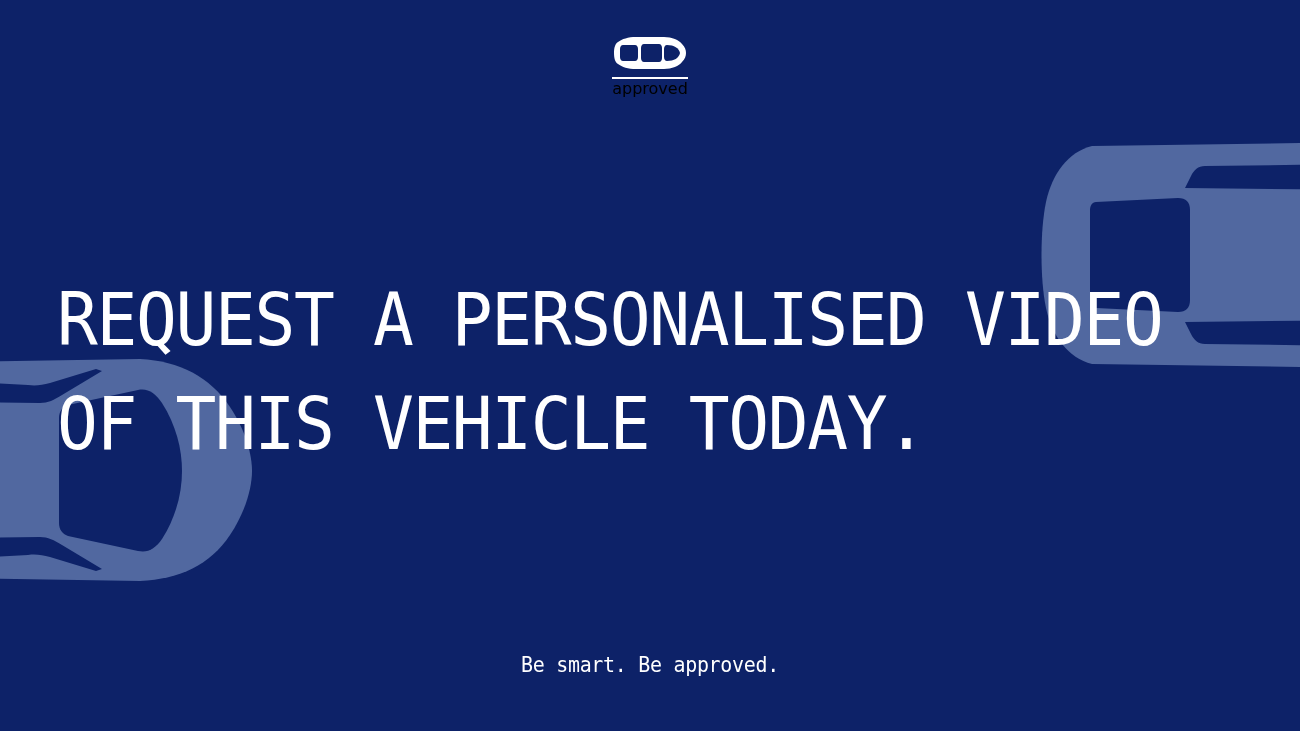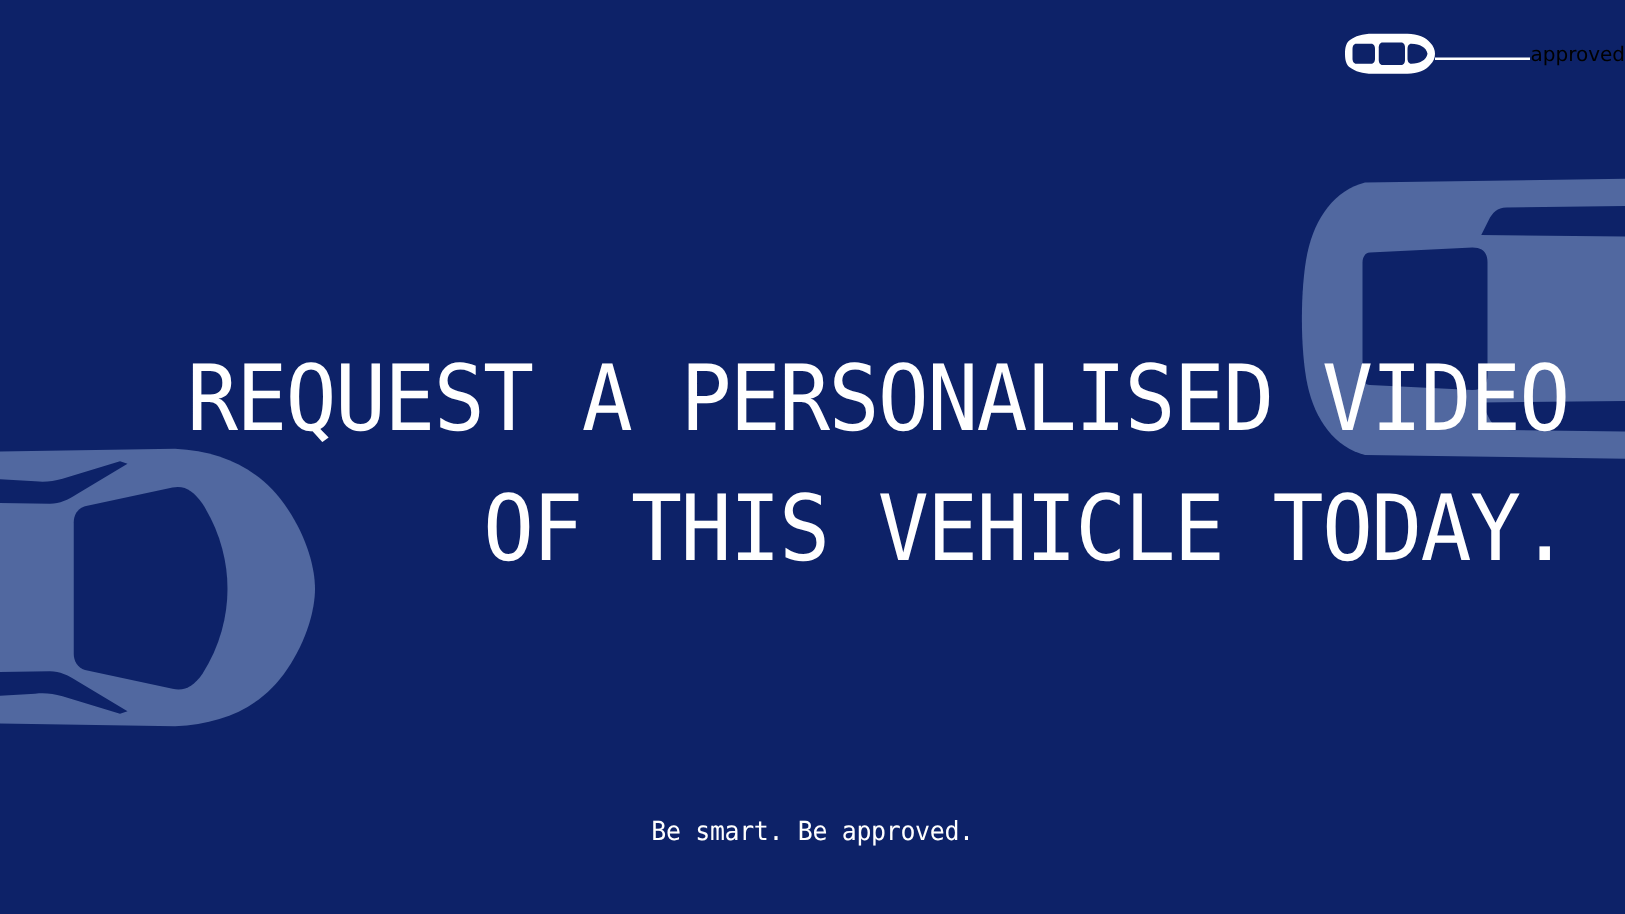--- a/index.html
+++ b/index.html
@@ -40,41 +40,40 @@
     top: 355px;
     width: 380px;
     height: 230px;
   }
 
   
   #brand-logo {
     position: absolute;
     left: 0;
     right: 0;
-    top: 26px;
+    top: 36px;
     display: flex;
-    flex-direction: row;
+    flex-direction: column;
     align-items: center;
-    justify-content: flex-end;
   }
   #logo-car-icon { display:block; }
   #logo-divider {
     width: 76px;
     height: 2px;
     background: #ffffff;
     margin-top: 7px;
   }
 
   
   #headline-block {
     position: absolute;
     left: 12px;
     right: 0;
     top: 268px;
-    text-align: right;
+    text-align: left;
   }
   .headline-line {
     color: #ffffff;
     font-family: "DejaVu Sans Mono", "Liberation Mono", monospace;
     font-weight: 400;
     font-size: 73px;
     line-height: 104px;
     letter-spacing: -1.5px;
     white-space: nowrap;
     transform: scaleX(0.93);

